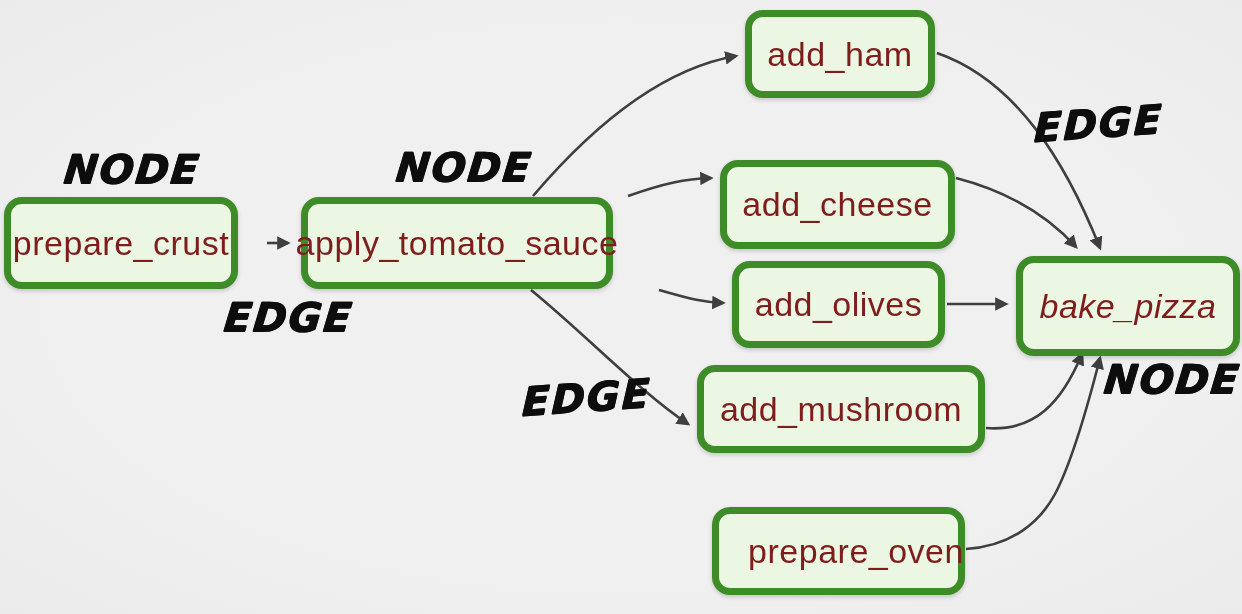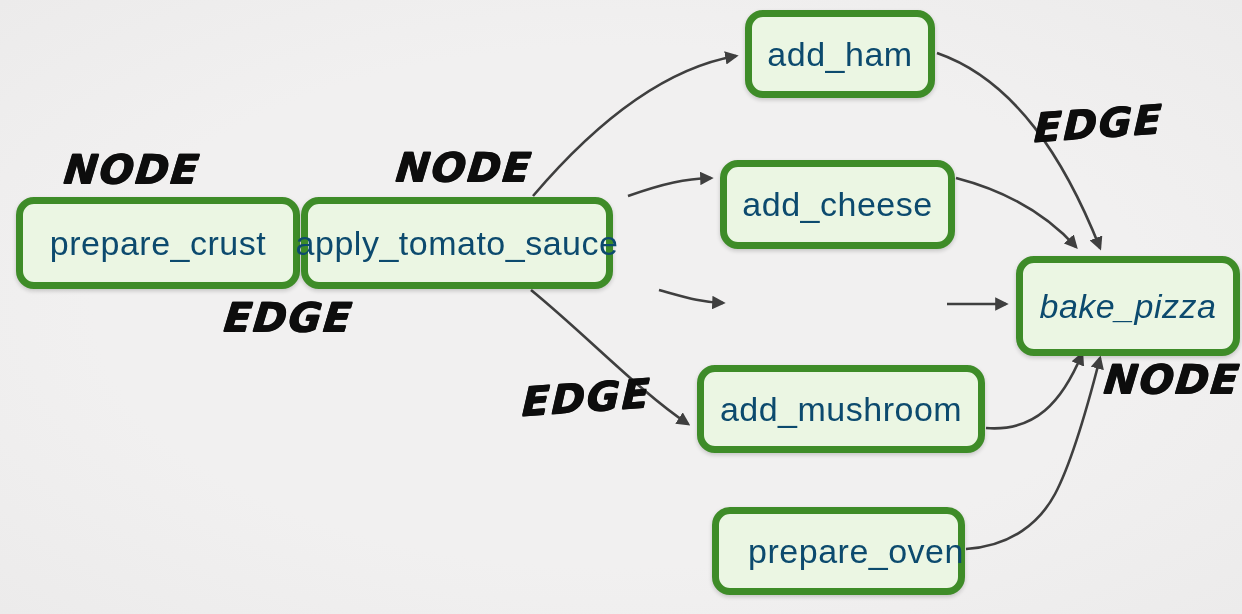--- a/index.html
+++ b/index.html
@@ -30,21 +30,21 @@
     background: #ebf6e3;
     border: 7px solid #3e8c28;
     border-radius: 18px;
     display: flex;
     align-items: center;
     justify-content: center;
     box-shadow: 0 2px 4px rgba(0,0,0,0.18);
   }
   .node-label {
     font-size: 34px;
-    color: #0c4a6e;
+    color: #7f1d1d;
     letter-spacing: 0.5px;
     white-space: nowrap;
     text-align: center;
   }
   .annot {
     position: absolute;
     font-family: "DejaVu Sans", sans-serif;
     font-weight: bold;
     font-style: italic;
     font-size: 40px;
@@ -73,36 +73,39 @@
       <path d="M 659,290 C 688,298 700,302 723,303" marker-end="url(#arrow)"></path>
       <path d="M 531,290 C 585,334 640,392 688,424" marker-end="url(#arrow)"></path>
       <path d="M 937,53 C 1015,80 1065,160 1100,248" marker-end="url(#arrow)"></path>
       <path d="M 956,178 C 1010,192 1048,216 1076,247" marker-end="url(#arrow)"></path>
       <path d="M 947,304 L 1006,304" marker-end="url(#arrow)"></path>
       <path d="M 986,428 C 1035,432 1062,402 1082,354" marker-end="url(#arrow)"></path>
       <path d="M 966,549 C 1012,546 1040,522 1055,494 C 1072,462 1088,405 1100,358" marker-end="url(#arrow)"></path>
     </g>
   </svg>
 
-  <div class="node" style="left:16px;   top:197px; width:284px; height:92px;">
+  <div class="node" style="left:4px;   top:197px; width:234px; height:92px;">
     <span class="node-label">prepare_crust</span>
   </div>
 
   <div class="node" style="left:301px; top:197px; width:312px; height:92px;">
     <span class="node-label">apply_tomato_sauce</span>
   </div>
 
   <div class="node" style="left:745px; top:10px;  width:190px; height:88px;">
     <span class="node-label">add_ham</span>
   </div>
 
   <div class="node" style="left:720px; top:132px; width:235px; height:89px;margin-top:28px;">
     <span class="node-label">add_cheese</span>
   </div>
 
+  <div class="node" style="left:732px; top:261px; width:213px; height:87px;">
+    <span class="node-label">add_olives</span>
+  </div>
 
   <div class="node" style="left:697px; top:365px; width:288px; height:88px;">
     <span class="node-label">add_mushroom</span>
   </div>
 
   <div class="node" style="left:712px; top:507px; width:253px; height:88px;padding-left:35px;">
     <span class="node-label">prepare_oven</span>
   </div>
 
   <div class="node" style="left:1016px; top:256px; width:224px; height:100px;font-style:italic;">

